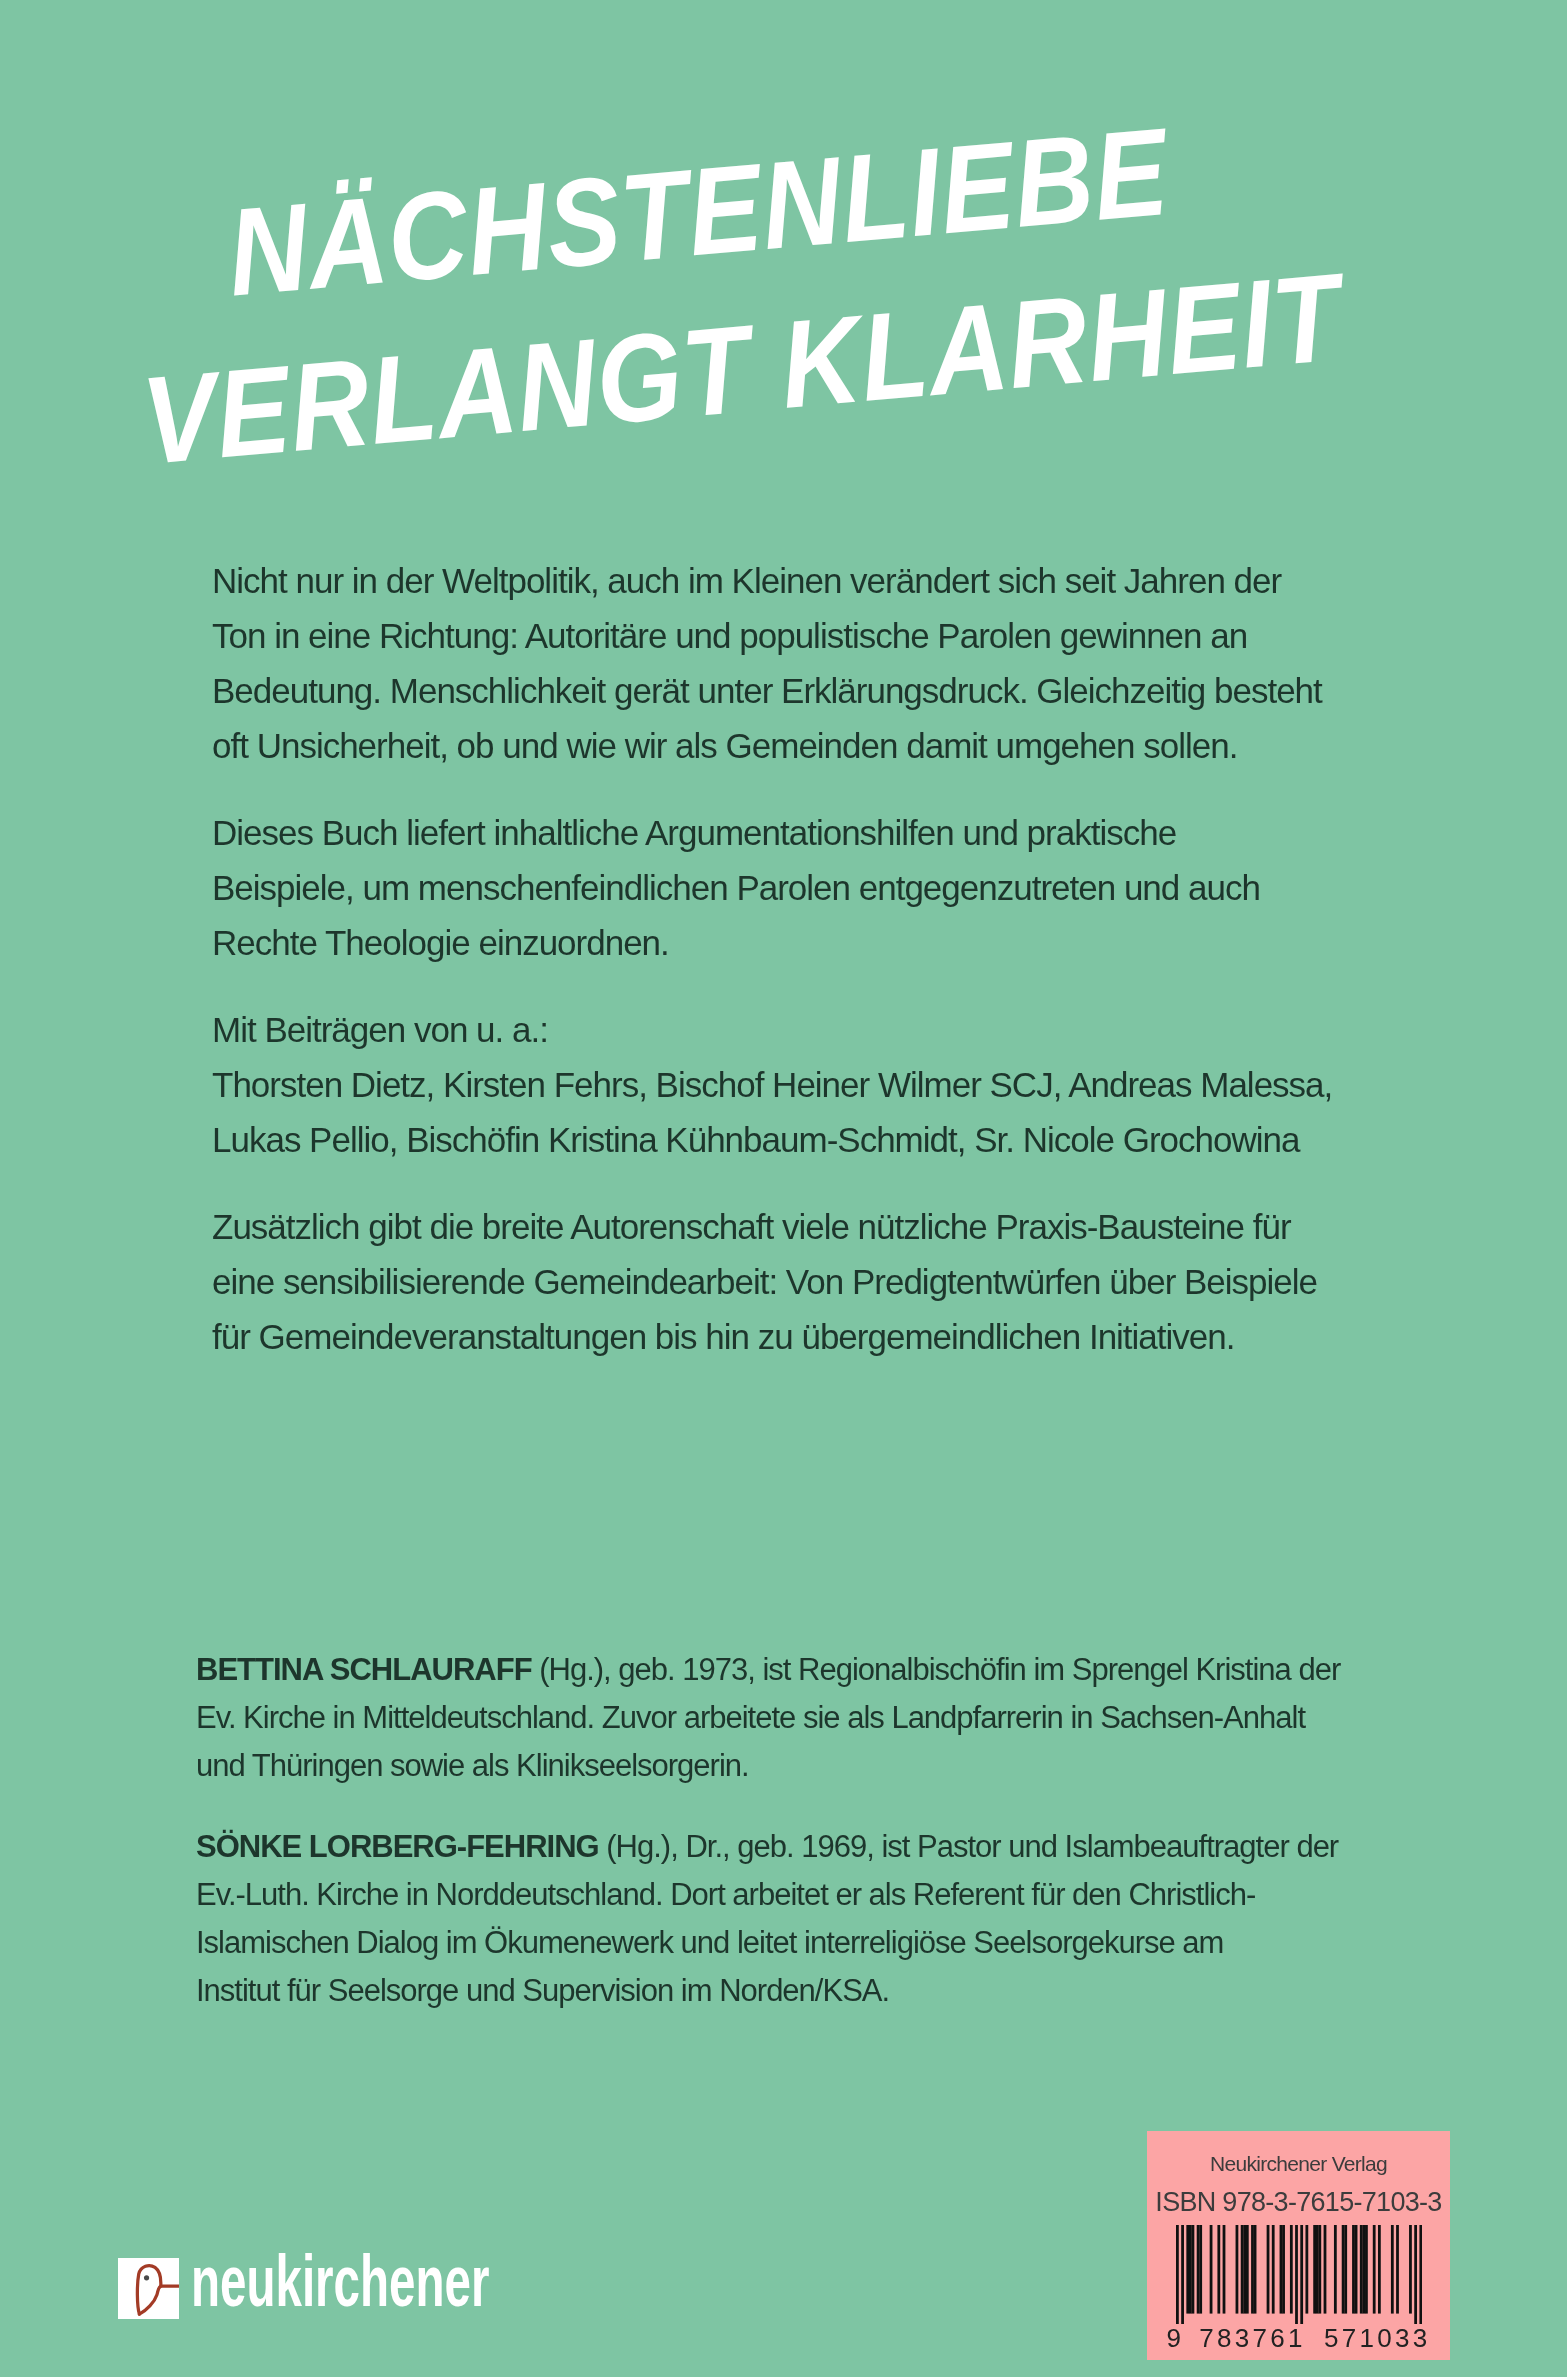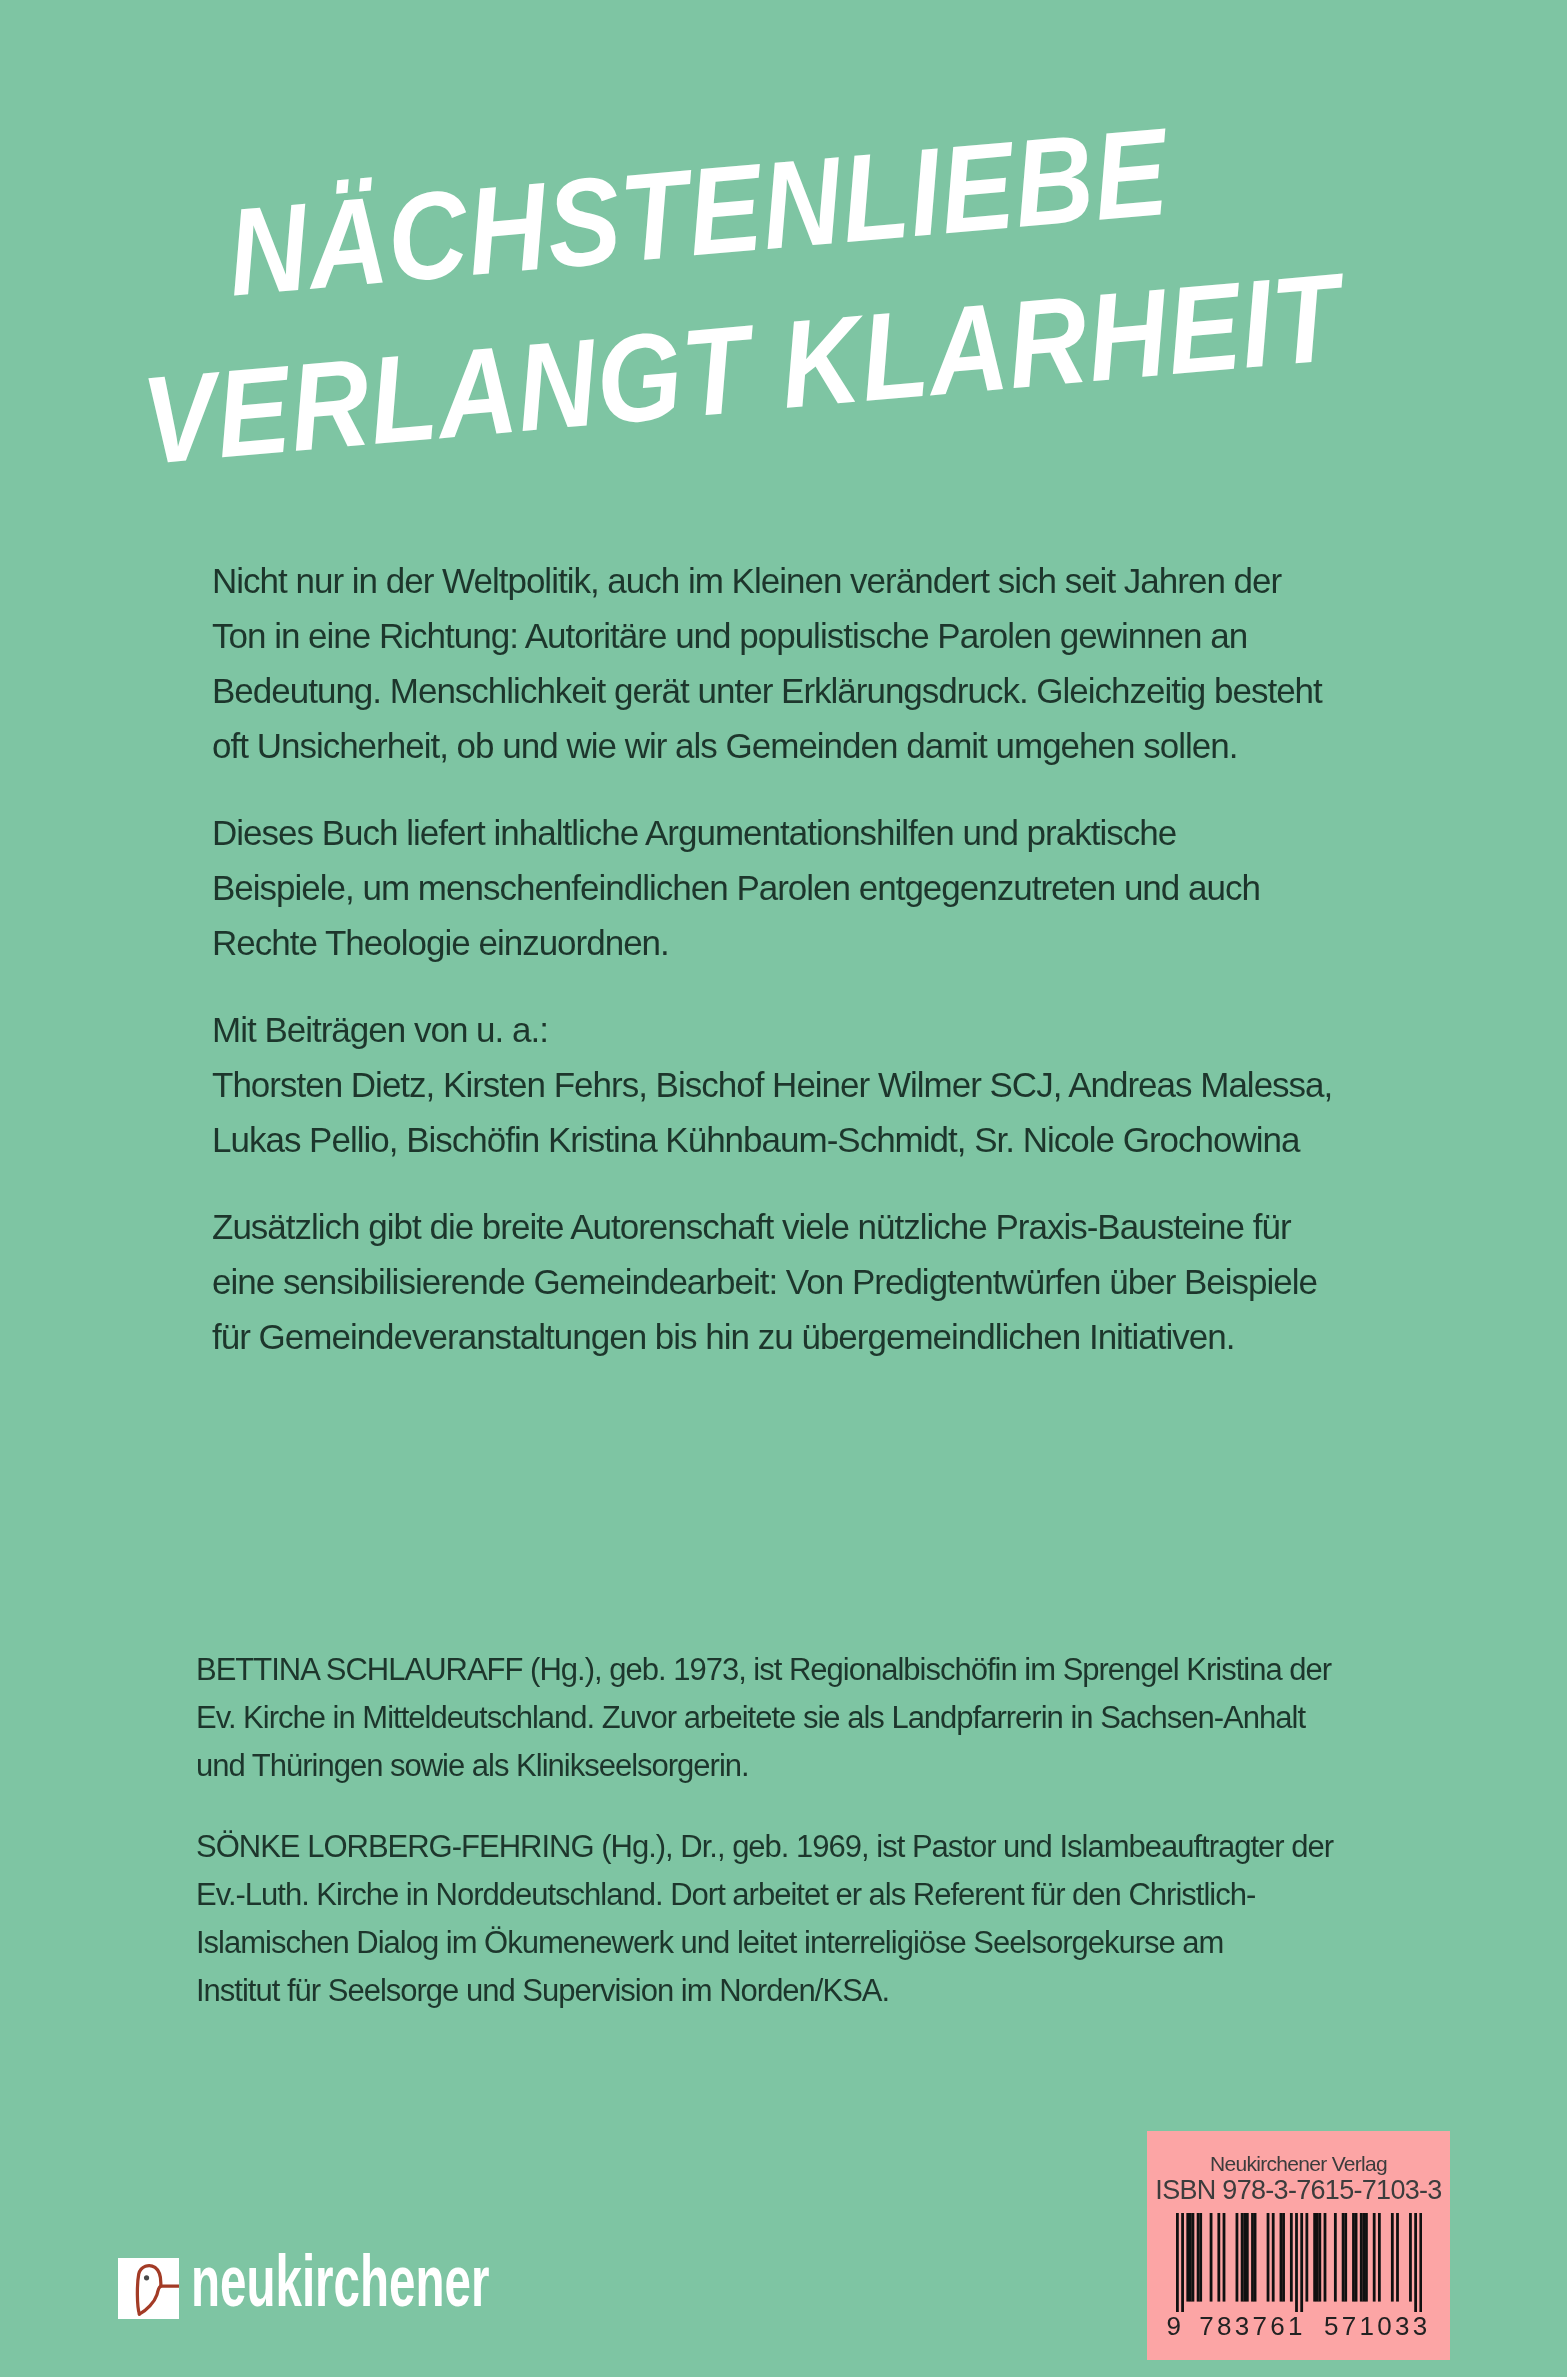--- a/index.html
+++ b/index.html
@@ -28,42 +28,42 @@
     color:var(--ink,#1d362c);
   }
   .copy p{margin:0 0 32px 0;}
   
   .bios{
     position:absolute;left:196px;top:1646px;width:1280px;
     font-size:31px;line-height:48px;letter-spacing:-1px;
     color:var(--ink,#1d362c);
   }
   .bios p{margin:0 0 33px 0;}
-  .bios strong{font-weight:normal;text-align:center;}
+  .bios strong{font-weight:bold;text-align:center;}
   
   .logo-box{
     position:absolute;left:118px;top:2258px;width:61px;height:61px;
     background:#ffffff;
   }
   .logo-box svg{display:block;width:61px;height:61px;}
   .wordmark{
     position:absolute;left:191px;top:2245px;
     font-size:72px;line-height:72px;font-weight:bold;
     color:var(--title,#ffffff);letter-spacing:0;
     transform:scaleX(0.66);transform-origin:0 50%;
     white-space:nowrap;
   }
   
   .barcode-box{
     position:absolute;left:1147px;top:2131px;width:303px;height:229px;
     background:#fca5a5;color:var(--barcode-ink,#3c3c3c);
     display:flex;flex-direction:column;align-items:center;
   }
   .bc-publisher{margin-top:22px;font-size:21px;line-height:22px;letter-spacing:-0.7px;}
-  .bc-isbn{margin-top:1px;font-size:27px;line-height:29px;letter-spacing:-0.7px;}
+  .bc-isbn{margin-top:13px;font-size:27px;line-height:29px;letter-spacing:-0.7px;}
   .bc-bars{margin-top:7.8px;width:246px;height:99px;}
   .bc-bars rect{fill:#111111;}
   .bc-digits{
     width:264px;margin-top:1.3px;display:flex;justify-content:space-between;
     font-size:26px;line-height:27.4px;color:#222222;
   }
   .bc-digits .grp{letter-spacing:3.3px;}
 </style>
 </head>
 <body style="--bg: #7ec5a3; --title: #ffffff; --ink: #1d362c; --barcode-ink: #3c3c3c;">

